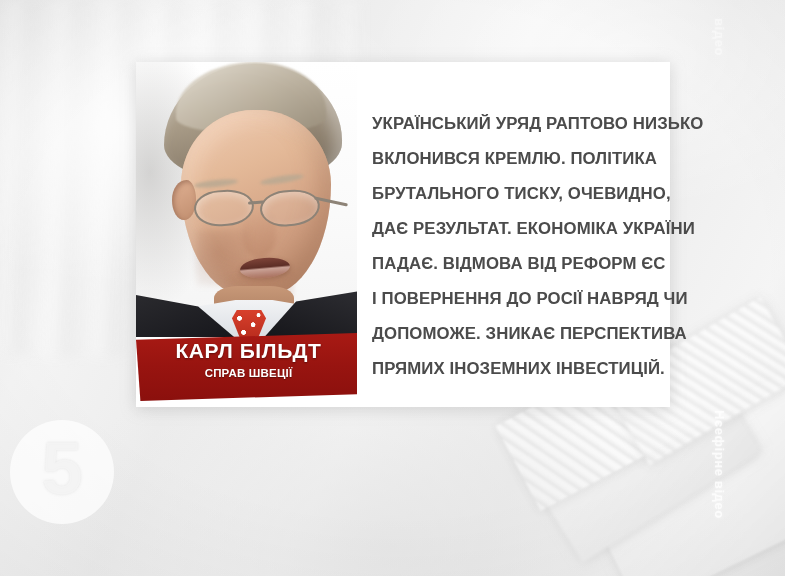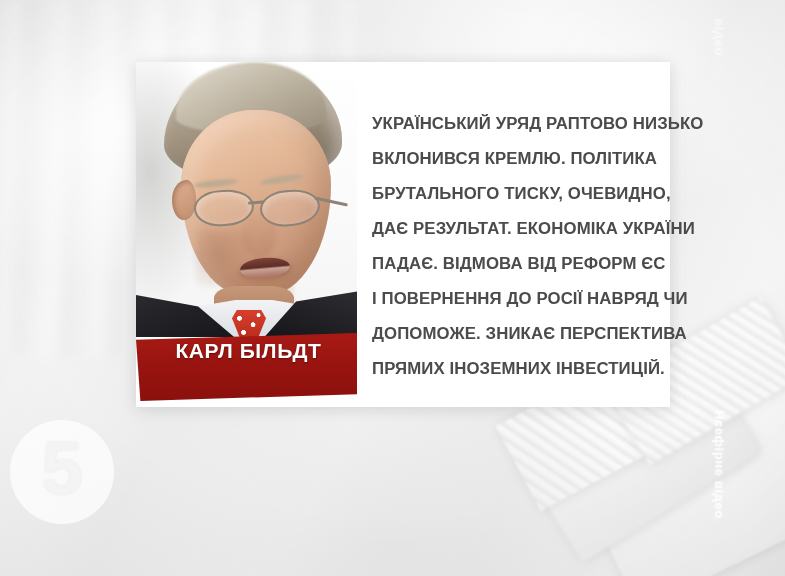--- a/index.html
+++ b/index.html
@@ -424,20 +424,21 @@
         <div class="ph-shirt"></div>
         <div class="ph-suit-l"></div>
         <div class="ph-suit-r"></div>
         <div class="ph-tie"></div>
       </div>
 
       <div class="nameplate">
         <div class="nameplate-inner">
           <div class="np-name">КАРЛ БІЛЬДТ</div>
           <div class="np-role">
+            <div>СПРАВ ШВЕЦІЇ</div>
           </div>
         </div>
       </div>
 
     </div>
 
     <div class="quote-col">
       <div class="quote-line">УКРАЇНСЬКИЙ УРЯД РАПТОВО НИЗЬКО</div>
       <div class="quote-line">ВКЛОНИВСЯ КРЕМЛЮ. ПОЛІТИКА</div>
       <div class="quote-line">БРУТАЛЬНОГО ТИСКУ, ОЧЕВИДНО,</div>

